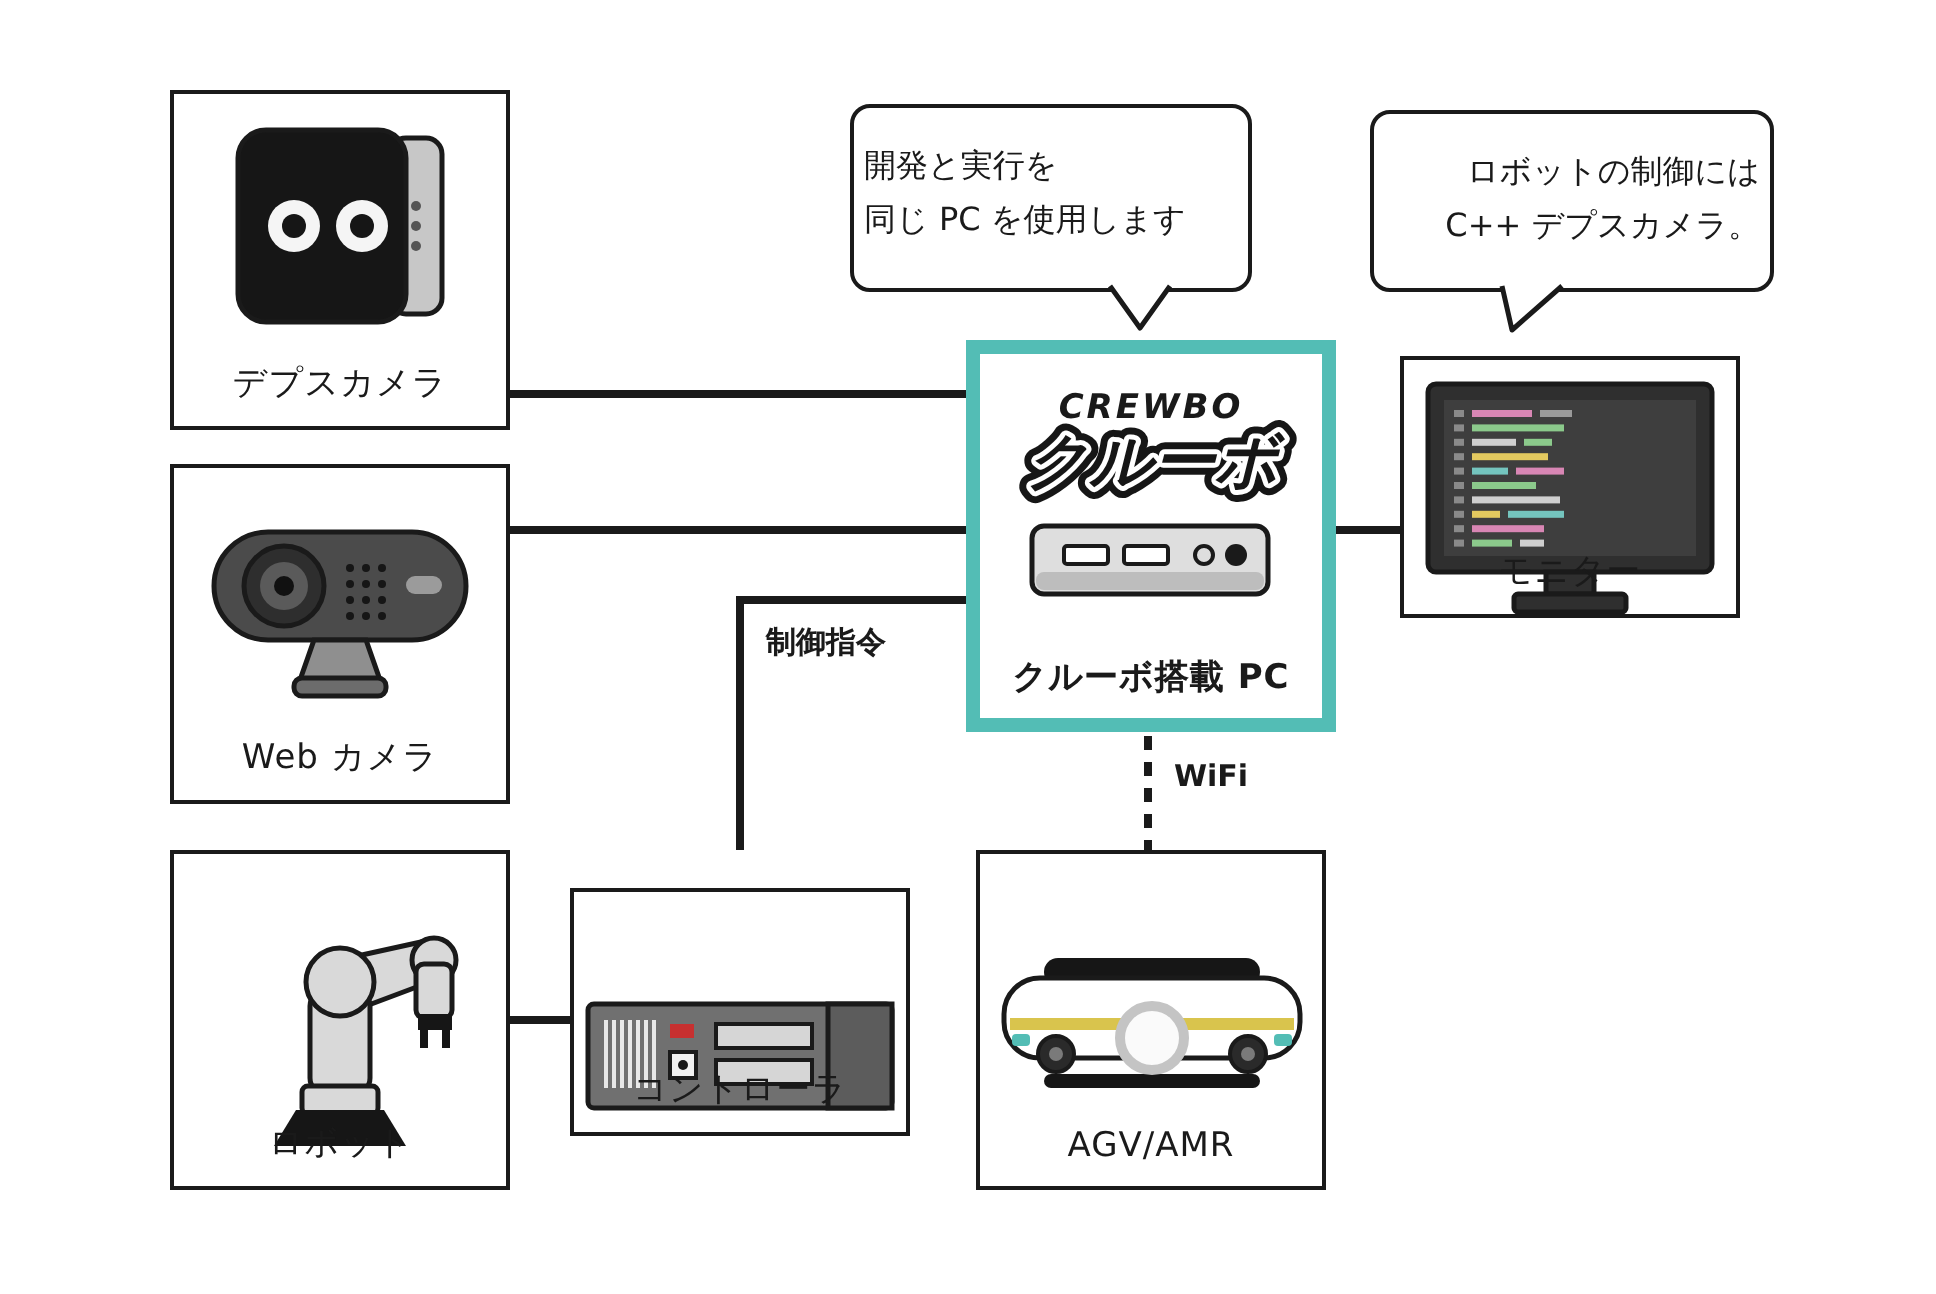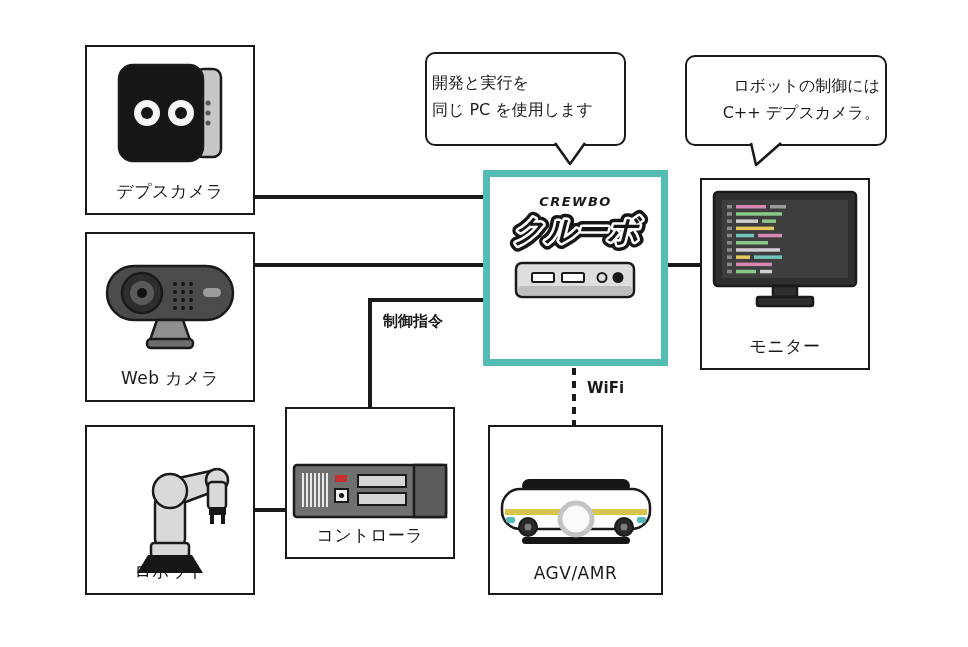--- a/index.html
+++ b/index.html
@@ -8,27 +8,27 @@
 
   
   .node { position:absolute; background:#fff; border:2px solid #1a1a1a; }
   .node .label { position:absolute; bottom:10px; left:0; right:0; text-align:center;
                  font-weight:normal; font-size:17px; letter-spacing:.5px; }
   .node .illo { position:absolute; left:0; right:0; top:4px; display:flex; justify-content:center; }
 
   .n-depth { left:85px;  top:45px;  width:170px; height:170px; }
   .n-web   { left:85px;  top:232px; width:170px; height:170px; }
   .n-robot { left:85px;  top:425px; width:170px; height:170px; }
-  .n-ctrl  { left:285px; top:407px; width:170px; height:152px; }
+  .n-ctrl  { left:285px; top:444px; width:170px; height:124px; }
   .n-agv   { left:488px; top:425px; width:175px; height:170px; }
-  .n-mon   { left:700px; top:178px; width:170px; height:192px; }
+  .n-mon   { left:700px; top:178px; width:170px; height:131px; }
 
   .n-pc    { left:483px; top:170px; width:185px; height:196px; border:7px solid #53bdb5; }
   .n-pc .brand-en { position:absolute; top:17px; left:0; right:0; text-align:center;
-                    font-size:13px; font-weight:bold; font-style:italic; letter-spacing:1.5px; }
+                    font-size:17px; font-weight:bold; font-style:italic; letter-spacing:1.5px; }
   .n-pc .logo-svg { position:absolute; top:30px; left:0; width:171px; height:46px; }
   .n-pc .pc-svg   { position:absolute; top:80px; left:20px; }
   .n-pc .label    { position:absolute; bottom:9px; left:0; right:0; text-align:center;
                     font-weight:bold; font-size:17px; }
 
   svg text { font-family:"DejaVu Sans","Liberation Sans",sans-serif; }
 
   
   .edge { position:absolute; background:#1a1a1a; }
   .e-depth  { left:255px; top:195px; width:228px; height:4px; }
@@ -224,20 +224,21 @@
       <text x="86" y="34" text-anchor="middle" font-size="31" font-weight="bold" font-style="italic" stroke="#ffffff" stroke-width="5" stroke-linejoin="round" paint-order="stroke" fill="#161616">クルーボ</text>
     </svg>
     <svg class="pc-svg" width="131" height="50" viewBox="0 0 131 50">
       <rect x="6" y="6" width="118" height="34" rx="6" fill="#dedede" stroke="#1a1a1a" stroke-width="2.5"></rect>
       <rect x="8" y="29" width="114" height="9" rx="4" fill="#bdbdbd"></rect>
       <rect x="22" y="16" width="22" height="9" rx="1.5" fill="#fff" stroke="#1a1a1a" stroke-width="2"></rect>
       <rect x="52" y="16" width="22" height="9" rx="1.5" fill="#fff" stroke="#1a1a1a" stroke-width="2"></rect>
       <circle cx="92" cy="20.5" r="4.5" fill="none" stroke="#1a1a1a" stroke-width="2"></circle>
       <circle cx="108" cy="20.5" r="5.5" fill="#1a1a1a"></circle>
     </svg>
+    <div class="label">クルーボ搭載 PC</div>
   </div>
 
   <div class="bubble b-dev">
     <p>開発と実行を</p>
     <p>同じ PC を使用します</p>
     <svg class="tail" width="34" height="27" viewBox="0 0 34 27">
       <rect x="3" y="0" width="28" height="5" fill="#fff"></rect>
       <polygon points="2,4 17,25 32,4" fill="#fff"></polygon>
       <path d="M2,4 L17,25 L32,4" fill="none" stroke="#1a1a1a" stroke-width="2.5" stroke-linejoin="round"></path>
     </svg>

